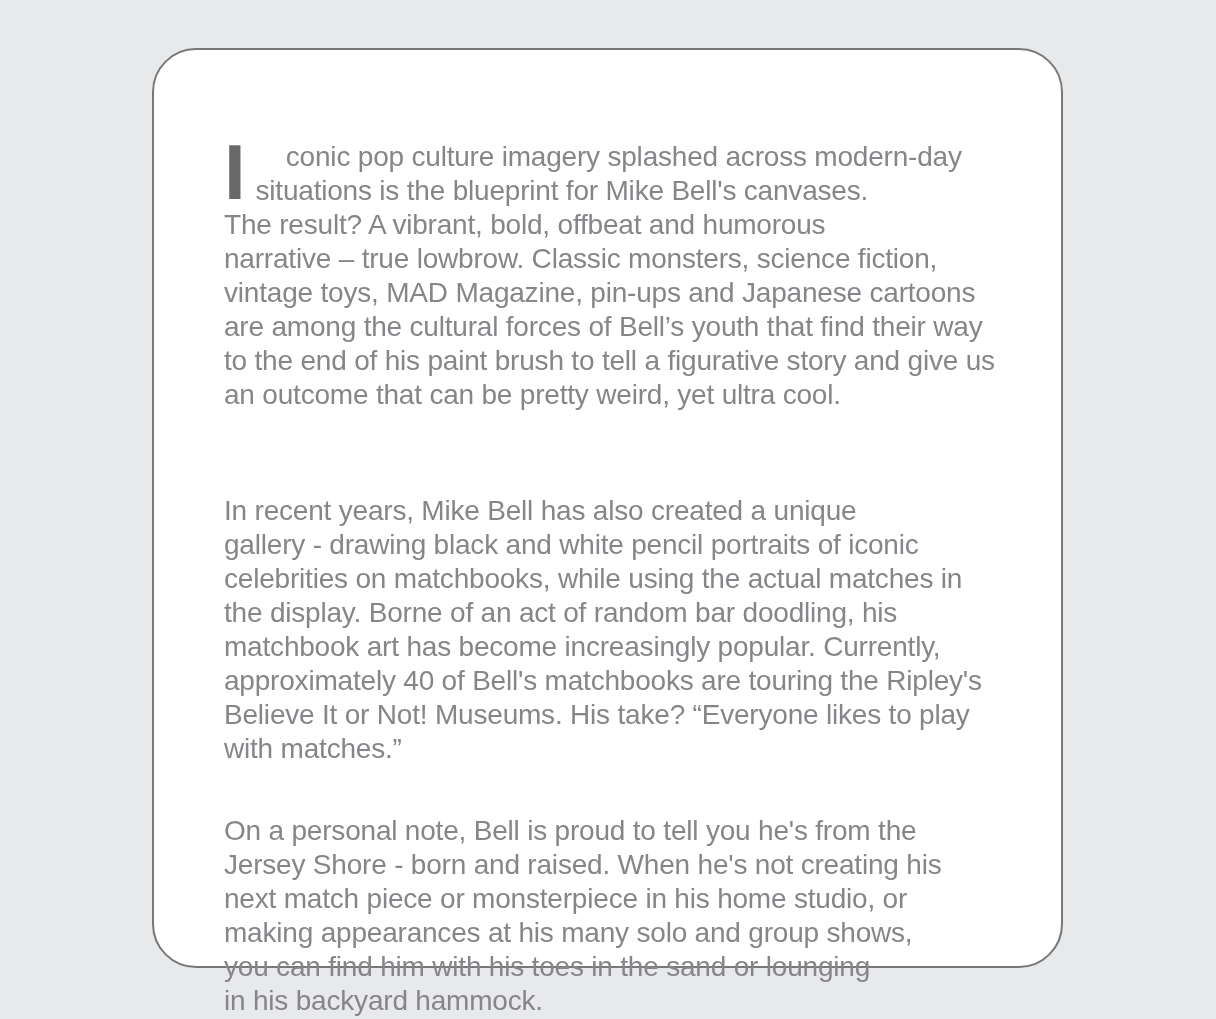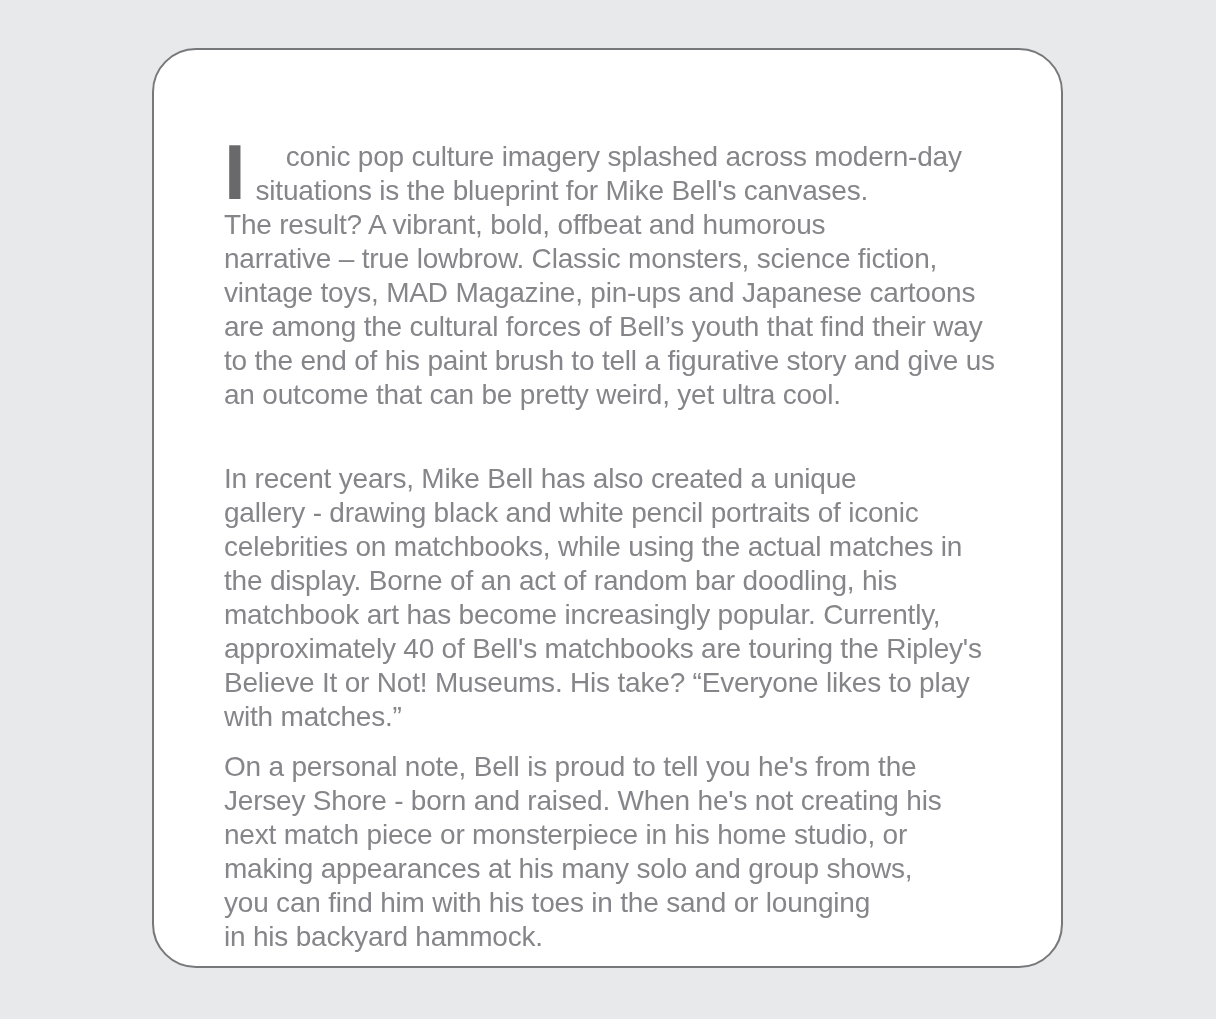--- a/index.html
+++ b/index.html
@@ -29,21 +29,21 @@
 
   .bio-paragraph {
     font-size: 28px;
     line-height: 34px;
     color: #86868a;
     letter-spacing: -0.2px;
     white-space: pre;
   }
 
   .bio-paragraph + .bio-paragraph {
-    margin-top: 16px;
+    margin-top: 48px;
   }
 
   .drop-cap {
     float: left;
     font-size: 78px;
     font-weight: bold;
     color: #69696c;
     line-height: 58px;
     height: 64px;
     margin: 3px 10px 0 0;

